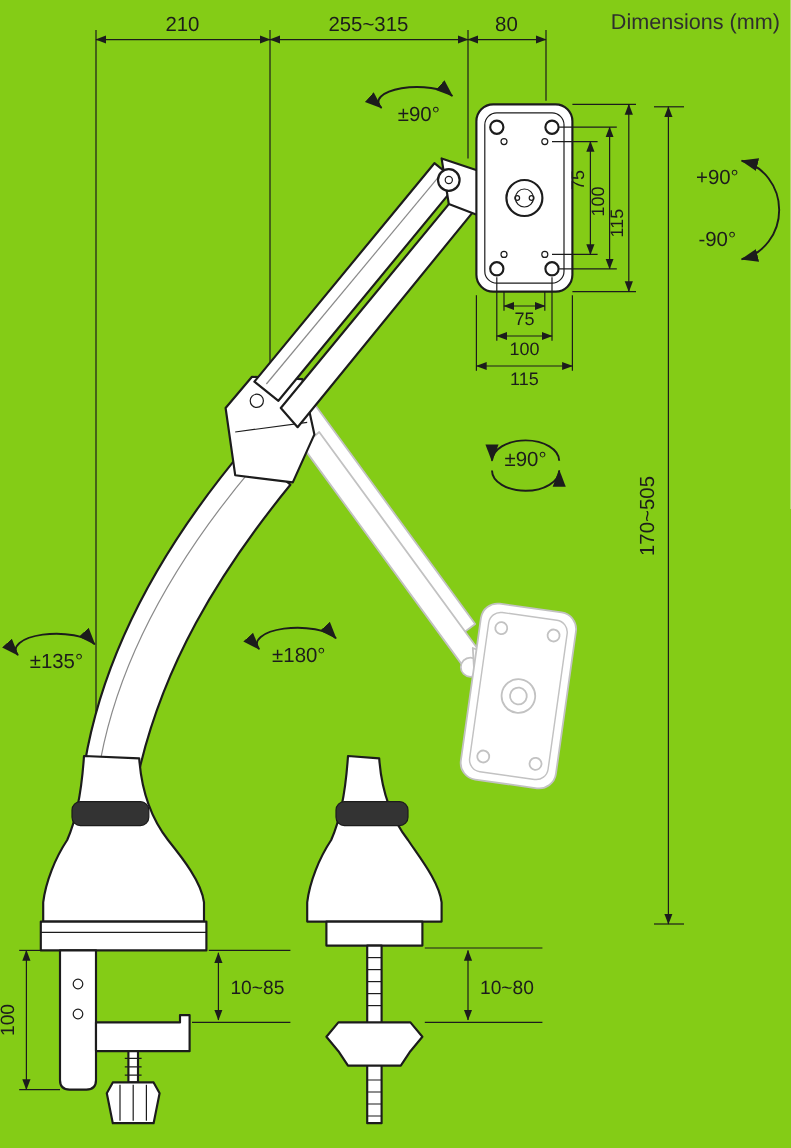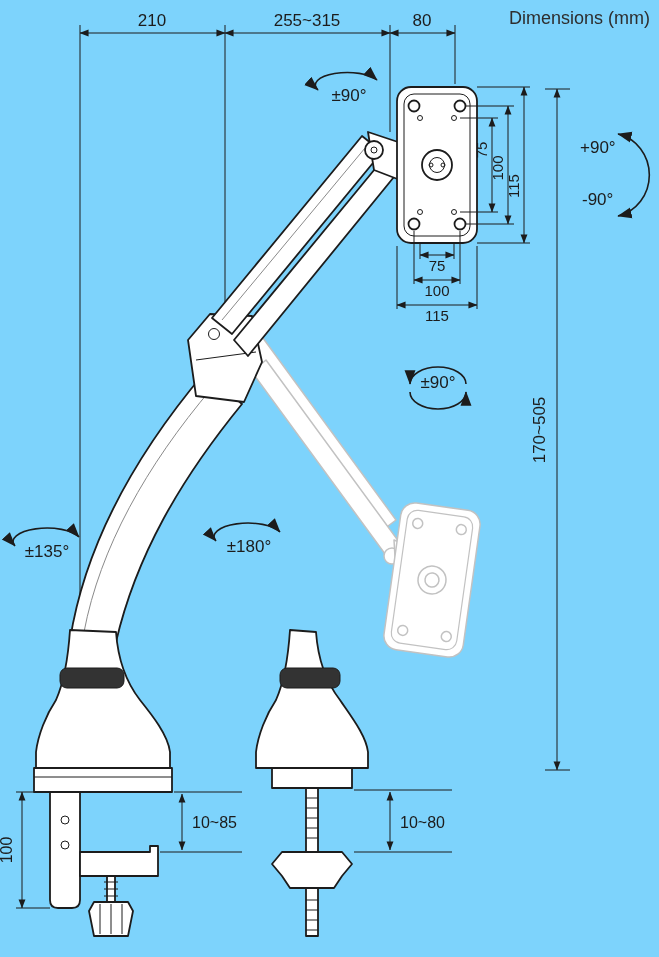--- a/index.html
+++ b/index.html
@@ -1,17 +1,17 @@
 <!DOCTYPE html>
 <html><head>
 <meta charset="utf-8">
 <style>
   html,body{margin:0;padding:0;background:#ffffff;}
   body{font-family:"Liberation Sans", sans-serif;}
-  .stage{position:relative;width:659px;height:957px;background:#7dd3fc;overflow:hidden;}
+  .stage{position:relative;width:659px;height:957px;background:#84cc16;overflow:hidden;}
   svg text{fill:#1c1c1c;font-family:"Liberation Sans", sans-serif;}
   .t15{font-size:15px;}
   .t16{font-size:16px;}
   .t17{font-size:17px;}
   .t18{font-size:18px;font-weight:500;fill:#2e2e2e;}
   .ln{stroke:#1c1c1c;stroke-width:1;fill:none;}
   .arc{stroke:#1c1c1c;stroke-width:1.6;fill:none;}
   .draw{stroke:#1c1c1c;stroke-width:1.8;fill:#ffffff;stroke-linejoin:round;}
   .thin{stroke:#1c1c1c;stroke-width:1;fill:none;}
   .hl{stroke:#8a8a8a;stroke-width:1;fill:none;}

